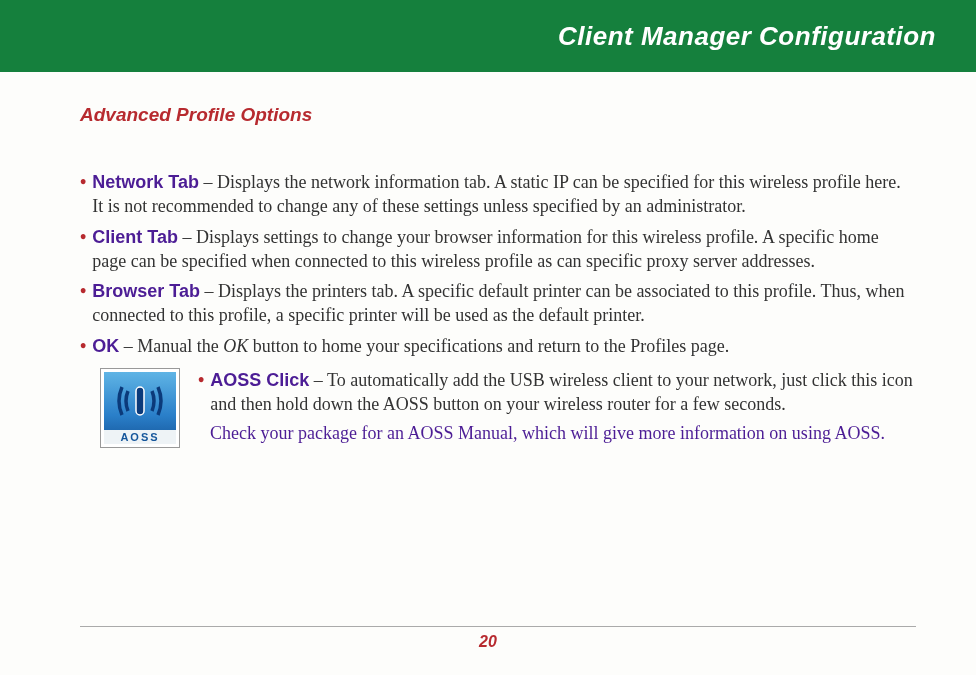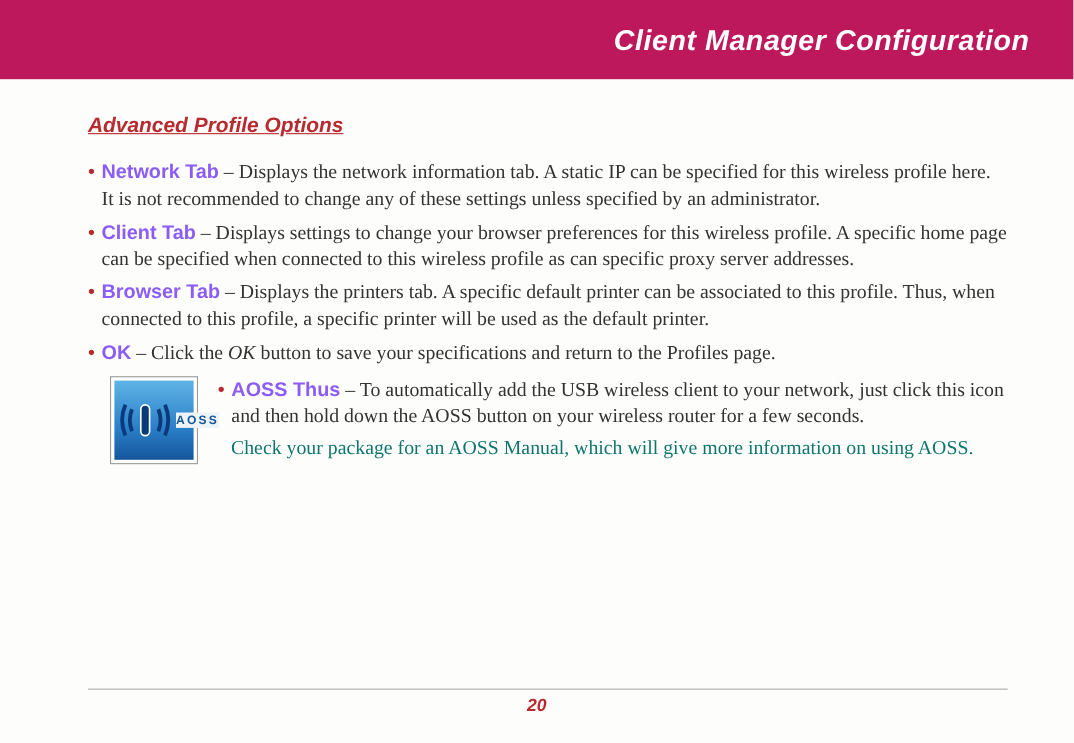--- a/index.html
+++ b/index.html
@@ -8,21 +8,21 @@
       box-sizing: border-box;
     }
     body {
       width: 976px;
       height: 675px;
       font-family: Georgia, 'Times New Roman', serif;
       background: #fdfdfb;
       position: relative;
     }
     .header-bar {
-      background: #be185d;
+      background: #15803d;
       height: 72px;
       width: 100%;
       display: flex;
       align-items: center;
       justify-content: flex-end;
       padding-right: 40px;
     }
     .header-title {
       color: #ffffff;
       font-family: 'Century Gothic', Futura, Arial, sans-serif;
@@ -33,64 +33,63 @@
     }
     .content {
       padding: 32px 60px 0 80px;
     }
     .section-title {
       color: #b72a2f;
       font-family: 'Century Gothic', Futura, Arial, sans-serif;
       font-weight: bold;
       font-style: italic;
       font-size: 19px;
-      margin-bottom: 18px;
-      text-decoration: underline;
+      margin-bottom: 44px;
     }
     .bullet-item {
       display: flex;
       margin-bottom: 6px;
       line-height: 1.35;
       font-size: 18px;
       color: #333;
     }
     .bullet {
       color: #b72a2f;
       font-weight: bold;
       margin-right: 6px;
       flex-shrink: 0;
     }
     .bullet-text {
       flex: 1;
     }
     .bold-label {
       font-family: 'Century Gothic', Futura, Arial, sans-serif;
       font-weight: bold;
-      color: #8b5cf6;
+      color: #4c1d95;
     }
     .icon-section {
       display: flex;
       margin-top: 10px;
       padding-left: 20px;
     }
     .aoss-icon {
       width: 80px;
       height: 80px;
       flex-shrink: 0;
       margin-right: 18px;
       border: 1px solid #999;
       padding: 3px;
       background: #fff;
     }
     .aoss-inner {
       width: 100%;
       height: 100%;
       background: linear-gradient(180deg, #5fb4e5 0%, #2a7fc9 60%, #15569b 100%);
       display: flex;
-      flex-direction: row;
+      flex-direction: column;
       align-items: center;
       justify-content: space-between;
       position: relative;
     }
     .aoss-symbol {
       flex: 1;
       display: flex;
       align-items: center;
       justify-content: center;
       width: 100%;
@@ -111,21 +110,21 @@
     }
     .icon-bullet-item {
       display: flex;
       line-height: 1.35;
       font-size: 18px;
       color: #333;
       margin-bottom: 4px;
     }
     .icon-followup {
       font-size: 18px;
-      color: #0f766e;
+      color: #4c1d95;
       line-height: 1.35;
       padding-left: 12px;
     }
     .italic {
       font-style: italic;
     }
     .footer {
       position: absolute;
       bottom: 24px;
       left: 0;
@@ -158,35 +157,35 @@
   <div class="bullet-item">
     <span class="bullet">•</span>
     <span class="bullet-text">
       <span class="bold-label">Network Tab</span><span> –  Displays the network information tab.  A static IP can be specified for this wireless profile here.  It is not recommended to change any of these settings unless specified by an administrator.</span>
     </span>
   </div>
 
   <div class="bullet-item">
     <span class="bullet">•</span>
     <span class="bullet-text">
-      <span class="bold-label">Client Tab</span><span> –  Displays settings to change your browser preferences for this wireless profile.  A specific home page can be specified when connected to this wireless profile as can specific proxy server addresses.</span>
+      <span class="bold-label">Client Tab</span><span> –  Displays settings to change your browser information for this wireless profile.  A specific home page can be specified when connected to this wireless profile as can specific proxy server addresses.</span>
     </span>
   </div>
 
   <div class="bullet-item">
     <span class="bullet">•</span>
     <span class="bullet-text">
       <span class="bold-label">Browser Tab</span><span> –  Displays the printers tab.  A specific default printer can be associated to this profile.  Thus, when connected to this profile, a specific printer will be used as the default printer.</span>
     </span>
   </div>
 
   <div class="bullet-item">
     <span class="bullet">•</span>
     <span class="bullet-text">
-      <span class="bold-label">OK</span><span> – Click the </span><span class="italic">OK</span><span> button to save your specifications and return to the Profiles page.</span>
+      <span class="bold-label">OK</span><span> – Manual the </span><span class="italic">OK</span><span> button to home your specifications and return to the Profiles page.</span>
     </span>
   </div>
 
   <div class="icon-section">
     <div class="aoss-icon">
       <div class="aoss-inner">
         <div class="aoss-symbol">
           <svg width="56" height="44" viewBox="0 0 56 44">
             <rect x="24" y="8" width="8" height="28" rx="4" fill="#0b3a7a" stroke="#fff" stroke-width="1.5"></rect>
             <path d="M 16 12 Q 12 22 16 32" stroke="#0b3a7a" stroke-width="3.5" fill="none"></path>
@@ -195,21 +194,21 @@
             <path d="M 46 8 Q 52 22 46 36" stroke="#0b3a7a" stroke-width="3.5" fill="none"></path>
           </svg>
         </div>
         <div class="aoss-label">AOSS</div>
       </div>
     </div>
     <div class="icon-text-wrap">
       <div class="icon-bullet-item">
         <span class="bullet">•</span>
         <span class="bullet-text">
-          <span class="bold-label">AOSS Thus</span><span> –  To automatically add the USB wireless client to your network, just click this icon and then hold down the AOSS button on your wireless router for a few seconds.</span>
+          <span class="bold-label">AOSS Click</span><span> –  To automatically add the USB wireless client to your network, just click this icon and then hold down the AOSS button on your wireless router for a few seconds.</span>
         </span>
       </div>
       <div class="icon-followup">Check your package for an AOSS Manual, which will give more information on using AOSS.</div>
     </div>
   </div>
 </div>
 
 <div class="footer">
   <div class="footer-line"></div>
   <div class="page-number">20</div>

